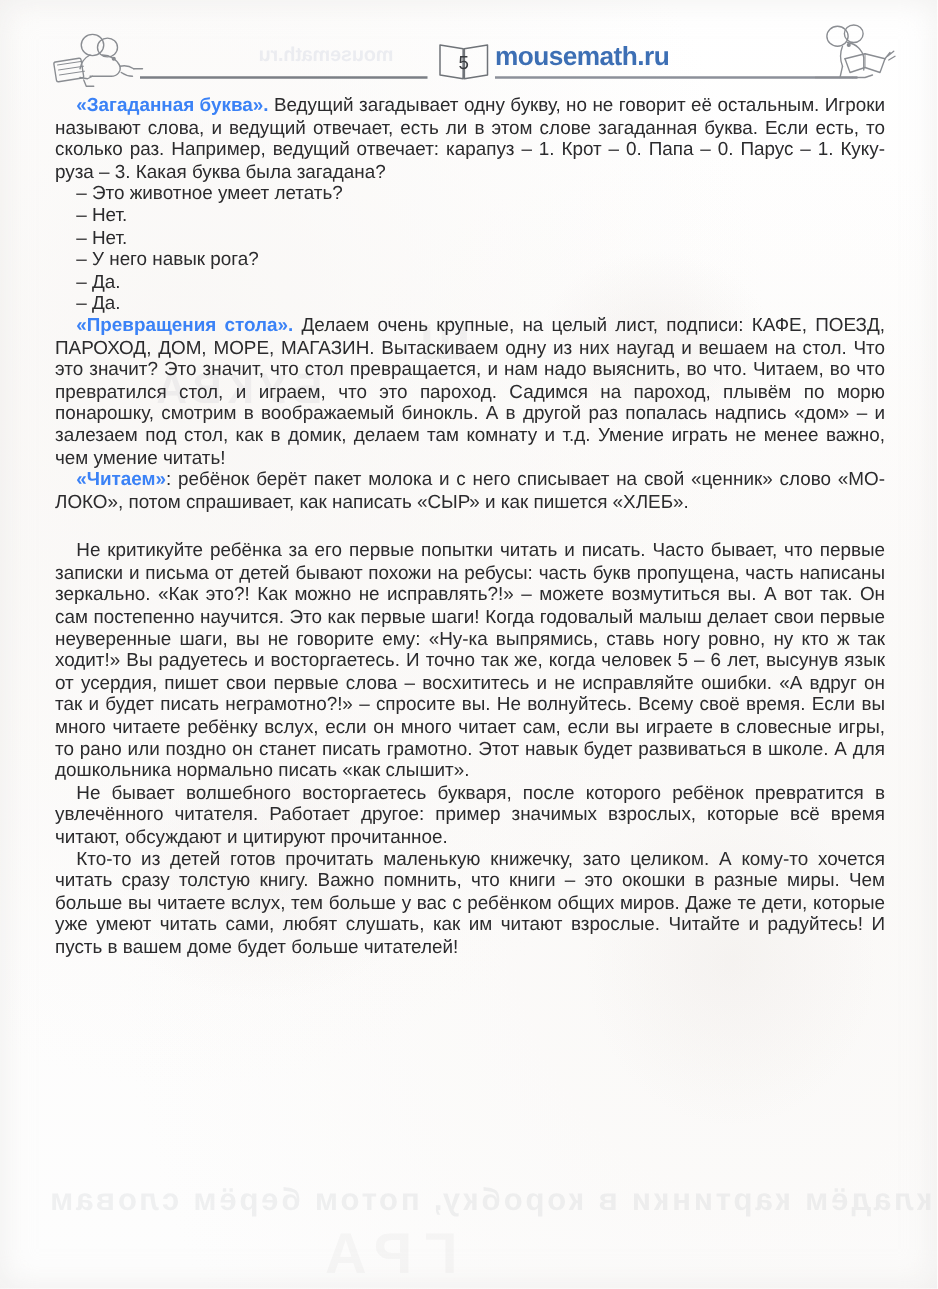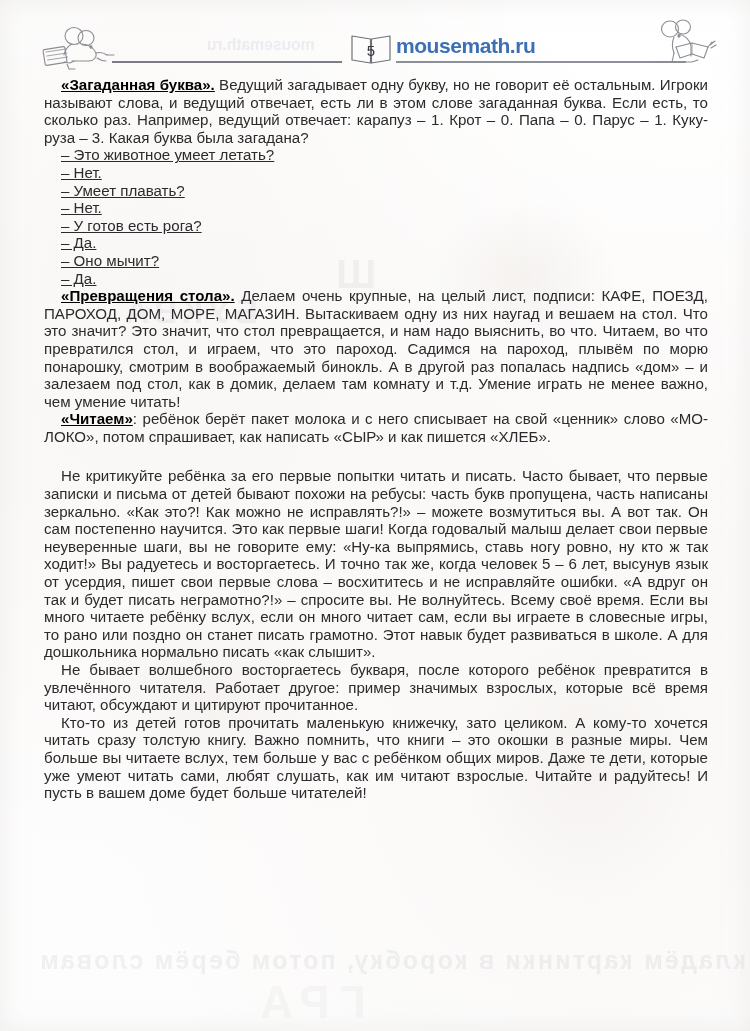--- a/index.html
+++ b/index.html
@@ -128,38 +128,36 @@
     font-size: 15.1px;
     line-height: 17.6px;
     color: #2b2b2d;
     text-align: justify;
     text-justify: inter-word;
     text-indent: 17px;
     hyphens: manual;
   }
   p.para b {
     font-weight: bold;
-    color: #000000;
-    text-decoration: underline;
+    color: #3b82f6;
   }
   .gap-lg { height: 22px; }
 
   
   .dialogue {
     margin: 0;
     padding: 0;
     list-style: none;
   }
   .dialogue li {
     font-size: 15.1px;
     line-height: 17.6px;
     color: #2b2b2d;
     padding-left: 17px;
     white-space: nowrap;
-    text-decoration: underline;
   }
 
   
   .bleed {
     position: absolute;
     color: rgba(146,150,158,0.10);
     transform: scaleX(-1);
     user-select: none;
     pointer-events: none;
     white-space: nowrap;
@@ -262,25 +260,23 @@
   <div class="bleed bleed-d">ГРА</div>
 
   <div class="content">
 
     <p class="para"><b>«Загаданная буква».</b><span> Ведущий загадывает одну букву, но не говорит её остальным. Игроки называют слова, и ведущий отвечает, есть ли в этом слове загаданная буква. Если есть, то сколько раз. Например, ведущий отвечает: карапуз – 1. Крот – 0. Папа – 0. Парус – 1. Куку­руза – 3. Какая буква была загадана?</span></p>
 
 
     <ul class="dialogue">
       <li>– Это животное умеет летать?</li>
       <li>– Нет.</li>
-      <li>– Умеет плавать?</li>
       <li>– Нет.</li>
-      <li>– У готов есть рога?</li>
+      <li>– У него навык рога?</li>
       <li>– Да.</li>
-      <li>– Оно мычит?</li>
       <li>– Да.</li>
     </ul>
 
 
     <p class="para"><b>«Превращения стола».</b><span> Делаем очень крупные, на целый лист, подписи: КАФЕ, ПОЕЗД, ПАРОХОД, ДОМ, МОРЕ, МАГАЗИН. Вытаскиваем одну из них наугад и вешаем на стол. Что это значит? Это значит, что стол превращается, и нам надо выяснить, во что. Читаем, во что превратился стол, и играем, что это пароход. Садимся на пароход, плывём по морю понарошку, смотрим в воображаемый бинокль. А в другой раз попалась надпись «дом» – и залезаем под стол, как в домик, делаем там комнату и т.д. Умение играть не менее важно, чем умение читать!</span></p>
 
     <p class="para"><b>«Читаем»</b><span>: ребёнок берёт пакет молока и с него списывает на свой «ценник» слово «МО­ЛОКО», потом спрашивает, как написать «СЫР» и как пишется «ХЛЕБ».</span></p>
 
     <div class="gap-lg"></div>
 

